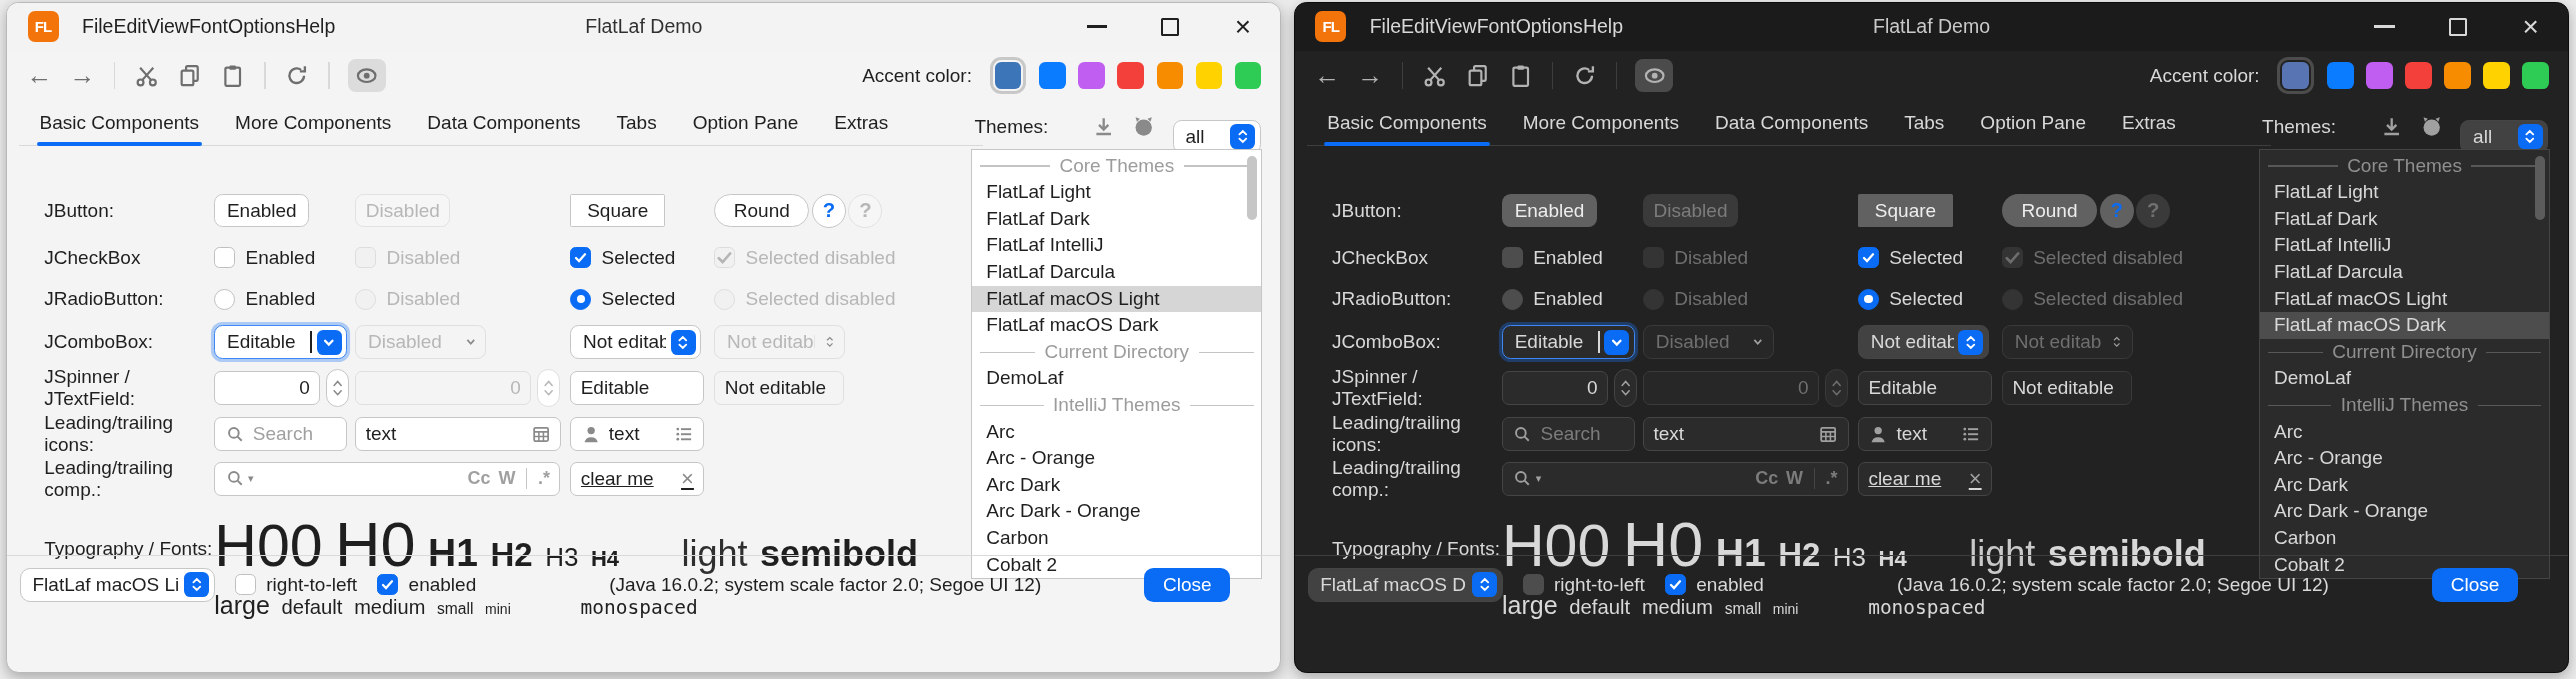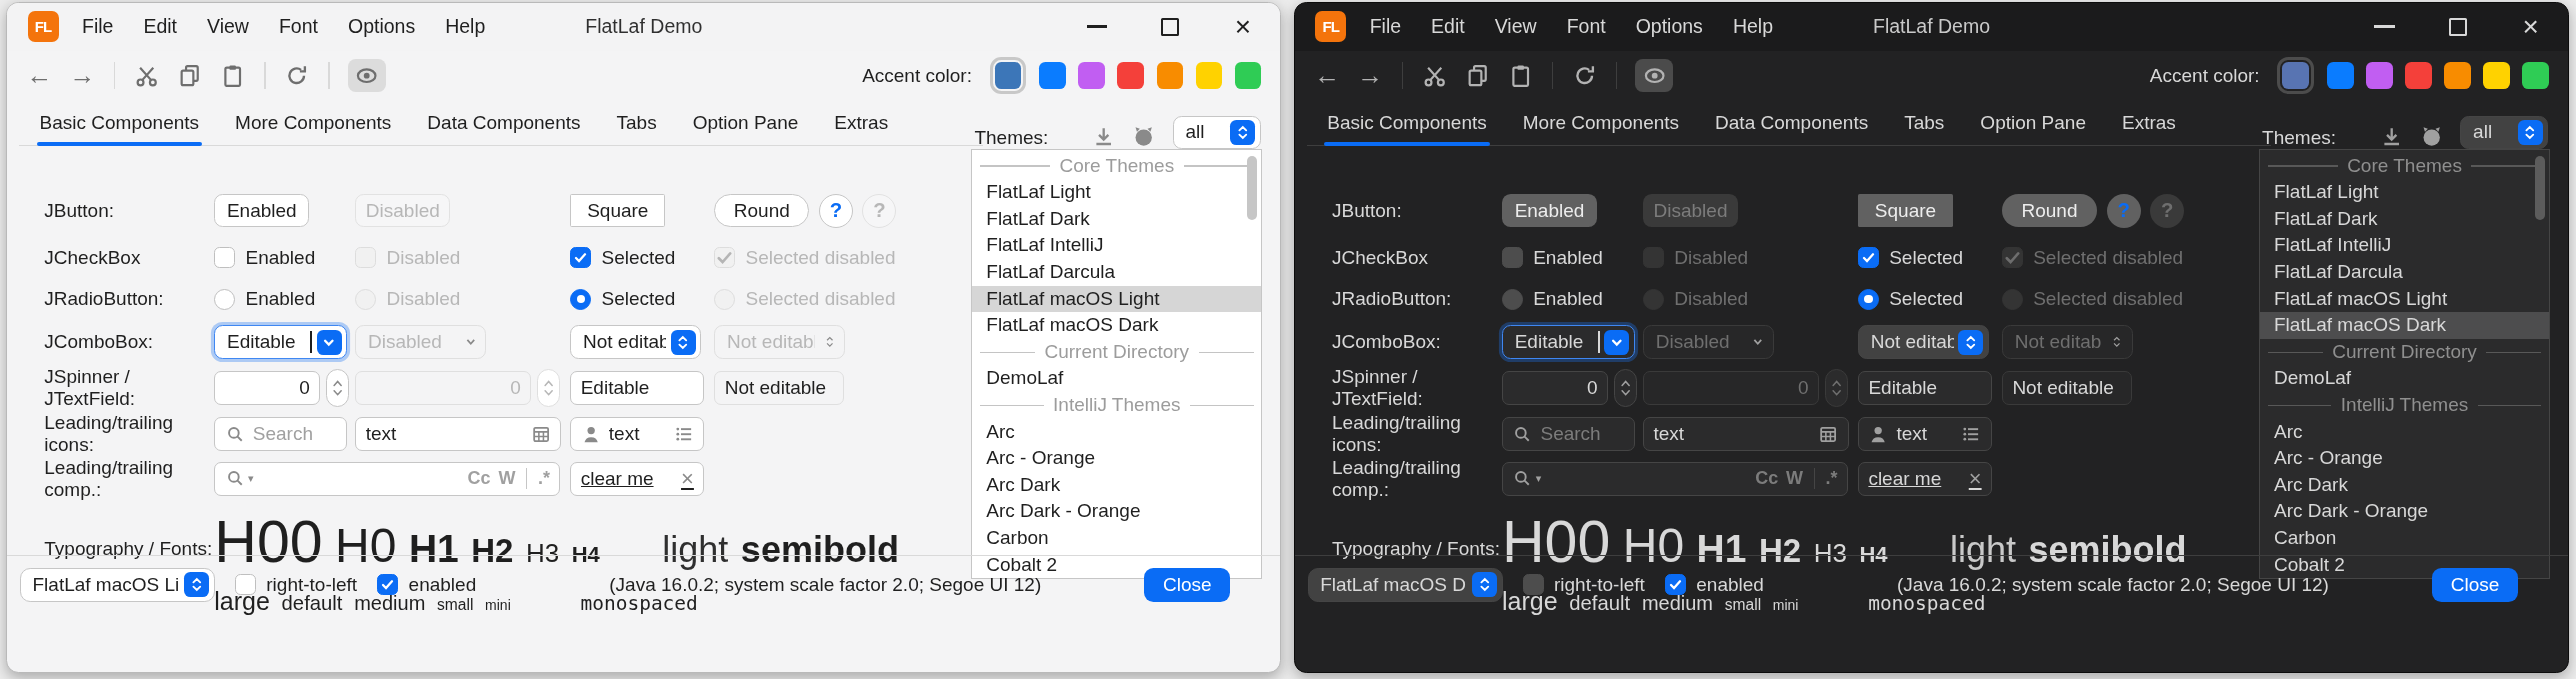--- a/index.html
+++ b/index.html
@@ -24,21 +24,21 @@
     --hdrt:#8f8f8f; --hdrl:#585858; --div:#3e3e3e; --togg:#4b4b4b; --scr:#5c5c5c;
     --ring:#4c4c4c; --ro:#424242; --cbx:#4d4d4d; --cbx-b:#4d4d4d;
     --cbx-dis:#343434; --cbx-dis-b:#343434; --mark-dis:#6d6d6d; --tool:#b3b3b3; }
   .dark .btnc{ color:#ededed; }
   .dark .btnc.dis{ color:#7c7c7c; }
 
   
   .titlebar{ height:48px; background:var(--tb-bg); display:flex; align-items:center; padding:0 0 0 20.3px; position:relative; }
   .logo{ width:31px; height:31px; border-radius:7px; background:#f4740c; color:#fff; font-weight:bold;
          display:flex; align-items:center; justify-content:center; font-size:15px; letter-spacing:-0.8px; }
-  .menus{ display:flex; gap:30px; margin-left:23.4px; font-size:19.5px; }
+  .menus{ display:flex; margin-left:23.4px; font-size:19.5px; }
   .menu{ cursor:default; }
   .wtitle{ position:absolute; left:50%; transform:translateX(-50%); font-size:19.5px; color:var(--text); opacity:.92; }
   .wctrl{ position:absolute; right:0; top:0; height:48px; display:flex; align-items:center; padding-right:23.4px; gap:45px; color:var(--text); }
   .wc{ width:28px; height:28px; display:flex; align-items:center; justify-content:center; }
   .g-min{ width:20.3px; height:2.3px; background:currentColor; display:block; }
   .g-max{ width:18px; height:18px; border:2px solid currentColor; border-radius:1.6px; display:block; }
   .g-x{ font-size:28px; line-height:1; font-weight:300; }
 
   
   .toolbar{ height:50px; display:flex; align-items:center; padding:0 19px 0 19px; gap:16.4px; color:var(--tool); }
@@ -65,21 +65,21 @@
   .rlabel{ padding-left:25px; }
 
   .btnc{ height:33px; width:95px; border-radius:8.6px; background:var(--btn); border:1.2px solid var(--btn-bord);
          color:var(--text); font-size:19px; display:inline-flex; align-items:center; justify-content:center; font-family:inherit; }
   .btnc.dis{ background:var(--btn-dis); border-color:var(--btn-dis-bord); color:var(--mut); }
   .btnc.sq{ border-radius:1.6px; }
   .btnc.rd{ border-radius:16.4px; }
   .help{ width:34px; height:34px; border-radius:50%; background:var(--btn); border:1.2px solid var(--btn-bord);
          color:var(--acc); font-weight:bold; font-size:20.3px; display:inline-flex; align-items:center; justify-content:center; }
   .help.dis{ color:var(--mut); border-color:var(--btn-dis-bord); background:var(--btn-dis); }
-  .c4flex{ display:flex; align-items:center; gap:8px; }
+  .c4flex{ display:flex; align-items:center; gap:1px; }
   .help{ margin-left:1.6px; }
 
   .cbg{ display:inline-flex; align-items:center; gap:10.2px; }
   .cbg.dis{ color:var(--mut); }
   .chk{ width:21px; height:21px; border-radius:5.5px; background:var(--cbx); border:1.6px solid var(--cbx-b); display:inline-flex; align-items:center; justify-content:center; }
   .chk.on{ background:var(--acc); border-color:var(--acc); }
   .chk.on svg{ width:15px; height:15px; }
   .chk.disd{ background:var(--cbx-dis); border-color:var(--cbx-dis-b); }
   .rad{ width:21px; height:21px; border-radius:50%; background:var(--cbx); border:1.6px solid var(--cbx-b); display:inline-flex; align-items:center; justify-content:center; }
   .rad.on{ background:var(--acc); border-color:var(--acc); }
@@ -117,32 +117,32 @@
   .tf.dis input{ color:var(--mut); }
   .w-search{ width:133px; } .w-cal{ width:206px; } .w-user{ width:134px; }
   .w-comp1{ width:346px; } .w-comp2{ width:134px;text-decoration:underline; }
   .flag{ color:var(--ph); font-weight:bold; font-size:18px; }
   .fsep{ width:1.2px; height:20.3px; background:var(--bord); margin:0 3.1px; }
   .dd{ font-size:11px; color:var(--icon); margin-left:-4.7px; }
   .xclear{ color:var(--icon); font-size:22px; line-height:1; margin-left:auto; }
 
   .typ{ padding-left:0; align-self:start; }
   .typline1{ display:flex; align-items:baseline; gap:12.5px; }
-  .t-h00{ font-size:59px; } .t-h0{ font-size:48px; } .t-h1{ font-size:39px; font-weight:bold; }
+  .t-h00{ font-size:59px; } .t-h0{ font-size:63px; } .t-h1{ font-size:39px; font-weight:bold; }
   .t-h2{ font-size:33px; font-weight:bold; } .t-h3{ font-size:26px; font-weight:normal; } .t-h4{ font-size:22px; font-weight:bold; }
   .t-light{ font-size:36px; font-weight:300; margin-left:50px; opacity:.92; }
   .t-semi{ font-size:36px; font-weight:700; }
   .typline2{ display:flex; align-items:baseline; gap:11.7px; margin-top:11px; }
   .t-large{ font-size:25px; } .t-default{ font-size:20.3px; } .t-medium{ font-size:20px; }
   .t-small{ font-size:15.6px; } .t-mini{ font-size:14px; }
   .t-mono{ font-family:"DejaVu Sans Mono", monospace; font-size:19.5px; margin-left:58px; }
 
   
   .themes{ position:absolute; left:964px; top:0; width:291px; height:513px; }
-  .thead{ height:48px; display:flex; align-items:flex-end; gap:17px; padding:4.7px 1.6px 0 3.1px; }
+  .thead{ height:48px; display:flex; align-items:center; gap:17px; padding:4.7px 1.6px 0 3.1px; }
   .thead .ic{ color:var(--icon); display:inline-flex; }
   .thead .ic svg{ width:23.4px; height:23.4px; }
   .thead .ic.dl{ margin-left:auto; }
   .combo.small{ width:88px; height:33px;margin-top:20px; }
   .tlist{ position:relative; height:430px; border:1.2px solid var(--bord); background:var(--fld); overflow:hidden; padding-top:3.1px; }
   .titem{ height:26.6px; line-height:26.6px; padding-left:14px; white-space:nowrap; }
   .titem.sel{ background:var(--sel); }
   .thdr{ height:26.6px; display:flex; align-items:center; color:var(--hdrt); padding:0 7.8px; }
   .thdr::before,.thdr::after{ content:""; flex:1; height:1.2px; background:var(--hdrl); }
   .thdr span{ margin:0 9.4px; }

